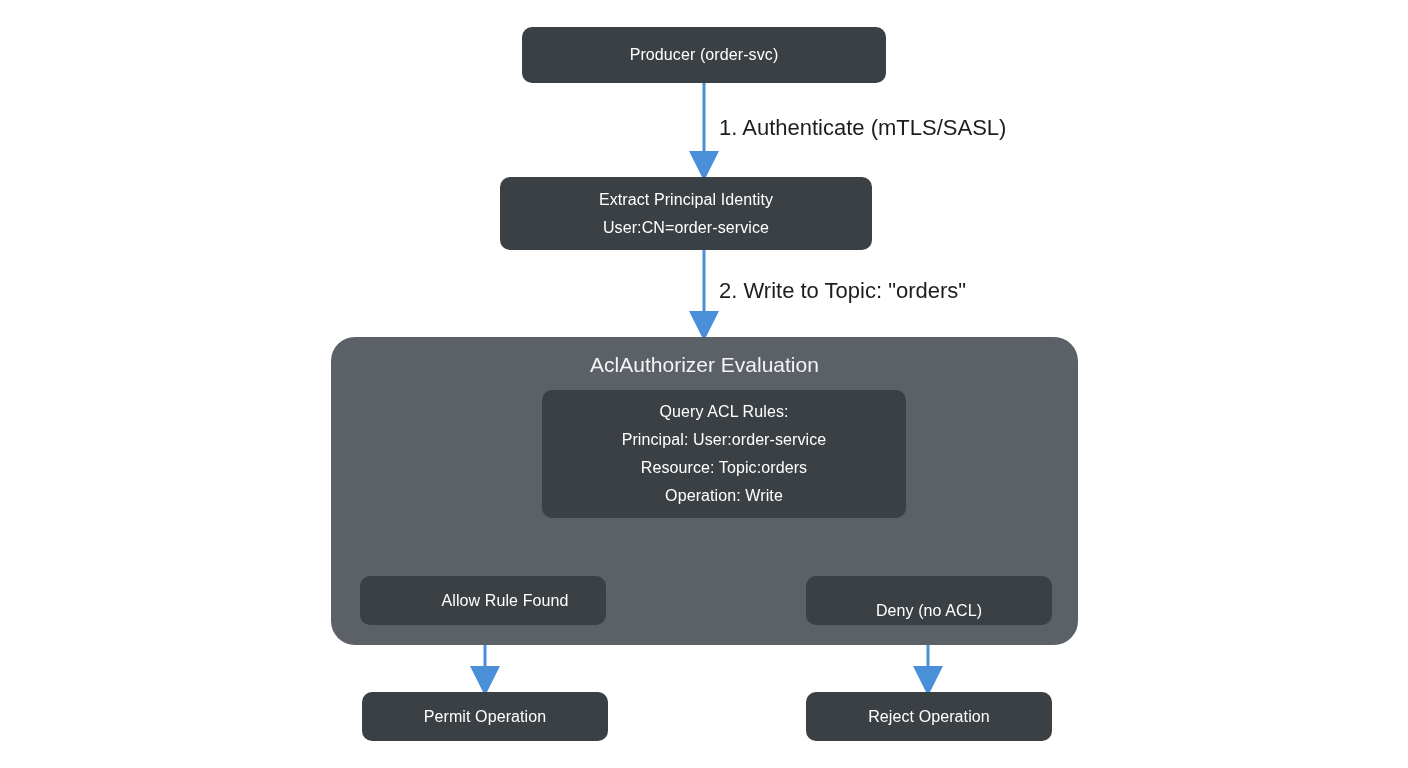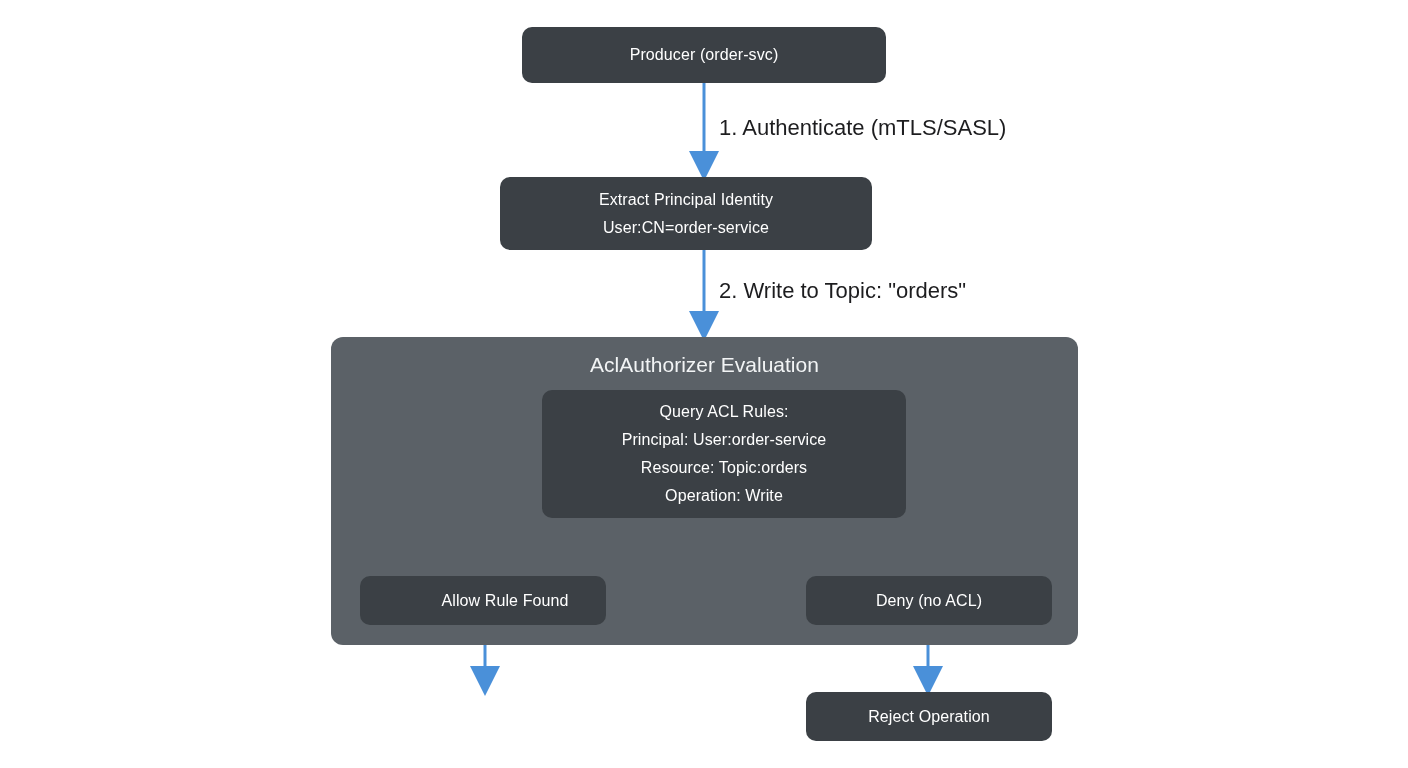--- a/index.html
+++ b/index.html
@@ -45,21 +45,21 @@
     z-index: 3;
   }
   .node .lines {
     display: block;
     white-space: pre-line;
   }
   .cluster {
     position: absolute;
     box-sizing: border-box;
     background: #5b6167;
-    border-radius: 12px;
+    border-radius: 24px;
     z-index: 1;
   }
   .cluster-title {
     position: absolute;
     left: 0;
     right: 0;
     top: 14px;
     text-align: center;
     color: #f2f4f5;
     font-size: 21px;
@@ -118,24 +118,27 @@
     <span class="lines">Query ACL Rules:
 Principal: User:order-service
 Resource: Topic:orders
 Operation: Write</span>
   </div>
 
   <div class="node" style="left:360px; top:576px; width:246px; height:49px;padding-left:44px;">
     <span class="lines">Allow Rule Found</span>
   </div>
 
-  <div class="node" style="left:806px; top:576px; width:246px; height:49px;">
+  <div class="node" style="left:806px; top:576px; width:246px; height:49px;align-items:flex-end;">
     <span class="lines">Deny (no ACL)</span>
   </div>
 
+  <div class="node" style="left:362px; top:692px; width:246px; height:49px;">
+    <span class="lines">Permit Operation</span>
+  </div>
 
   <div class="node" style="left:806px; top:692px; width:246px; height:49px;">
     <span class="lines">Reject Operation</span>
   </div>
 
   <div class="edge-label" style="left:719px; top:115px;">1. Authenticate (mTLS/SASL)</div>
 
   <div class="edge-label" style="left:719px; top:278px;">2. Write to Topic: "orders"</div>
 
 </div>

